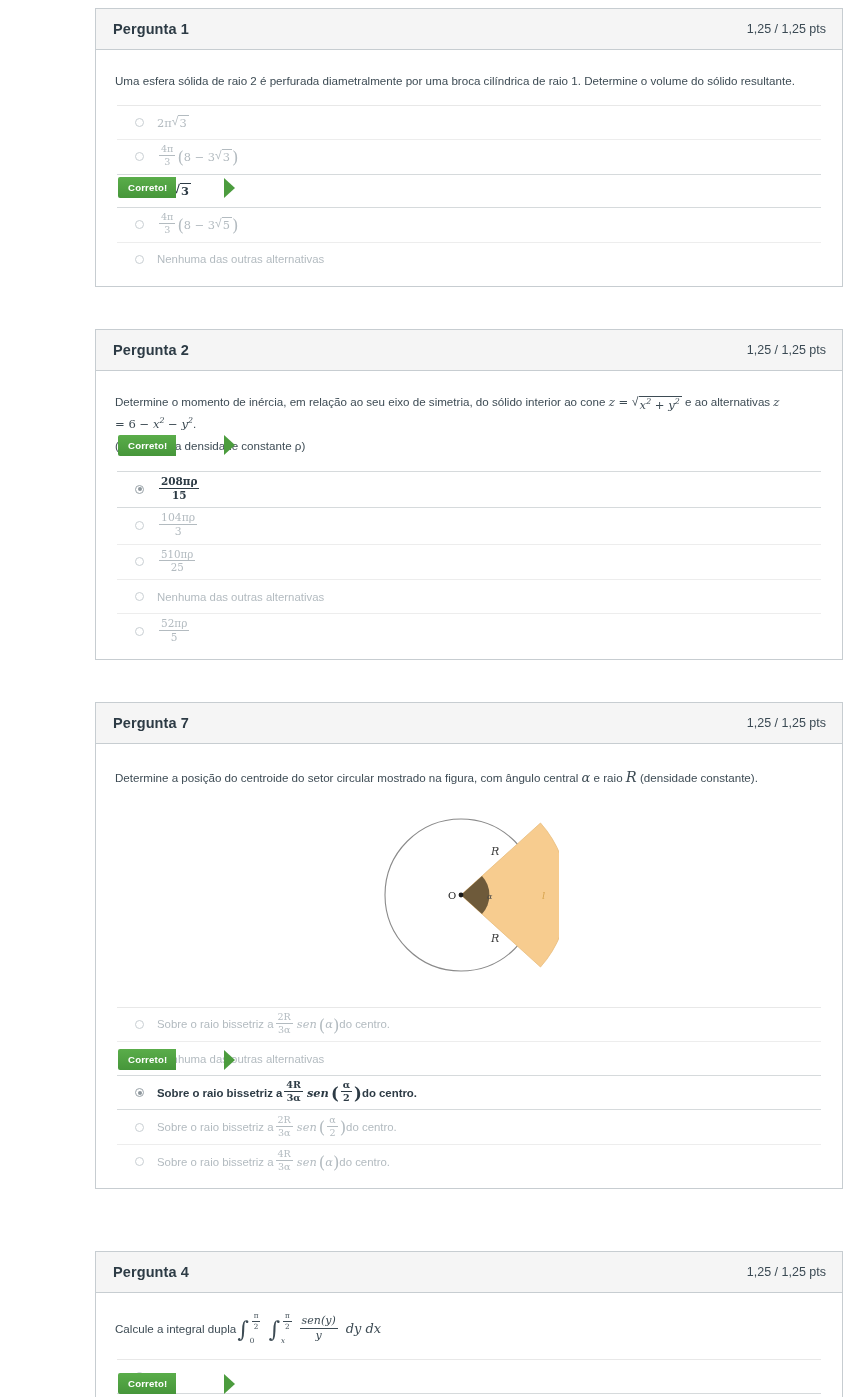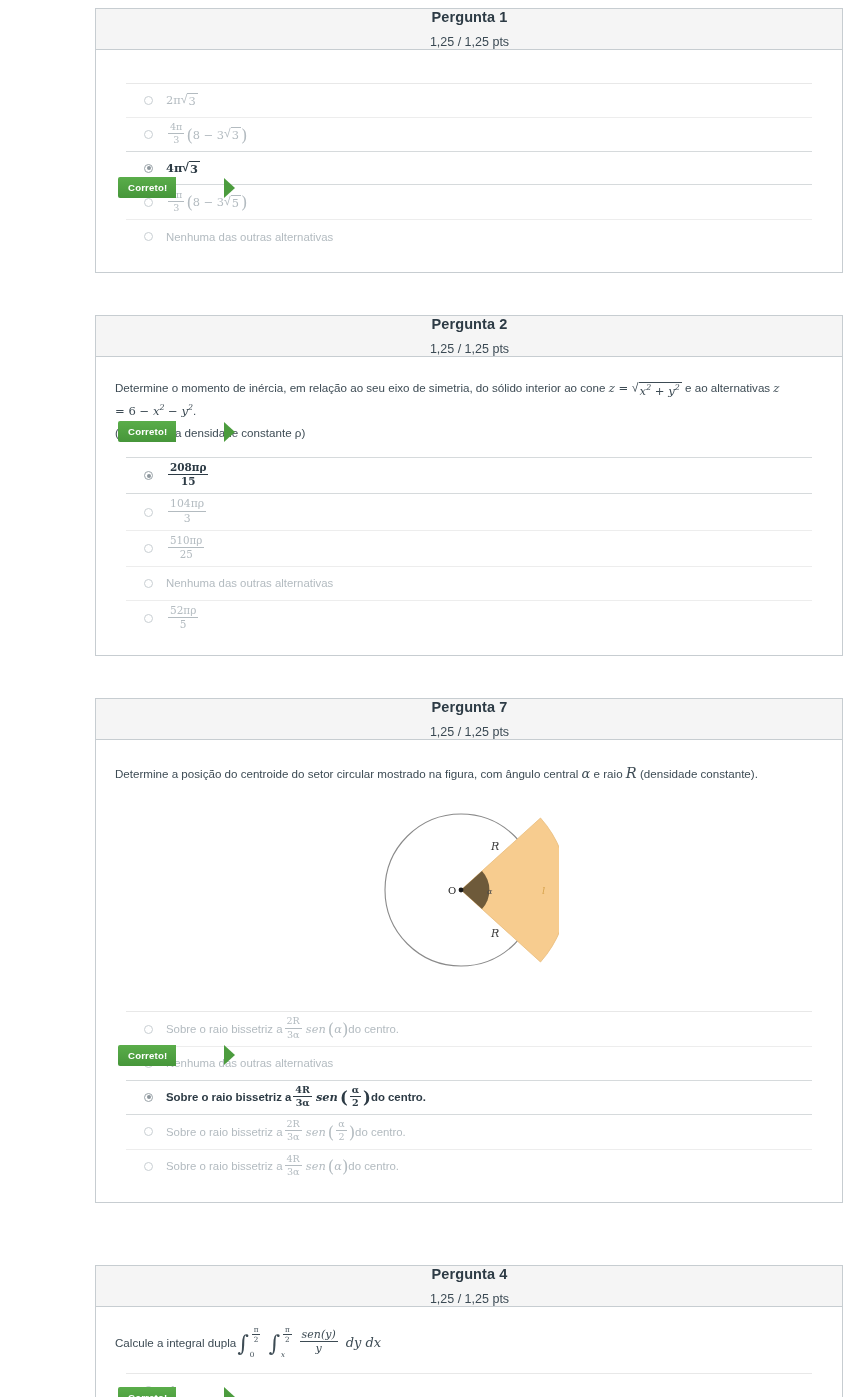--- a/index.html
+++ b/index.html
@@ -28,21 +28,20 @@
     background: #fff;
   }
   .qcard-head {
     background: #f5f5f5;
     border-bottom: 1px solid #c7cdd1;
     height: 41px;
     display: flex;
     align-items: center;
     justify-content: space-between;
     padding: 0 16px 0 17px;
-    flex-direction: column;
   }
   .qcard-title {
     font-size: 14.5px;
     font-weight: bold;
     color: #2d3b45;
     letter-spacing: .1px;
   }
   .qcard-pts {
     font-size: 12.5px;
     color: #3b4a54;
@@ -51,21 +50,21 @@
 
   .qtext {
     font-size: 11.6px;
     line-height: 1.85;
     color: #3d4b54;
     margin: 0 0 14px 0;
     padding: 0 2px;
   }
 
   
-  .answers { margin: 13px; padding: 0; }
+  .answers { margin: 4px; padding: 0; }
   .answer {
     display: flex;
     align-items: center;
     min-height: 34px;
     padding: 5px 0 5px 18px;
     border-top: 1px solid #ededed;
     font-size: 11.4px;
     color: #b3bbc0;
   }
   .answer:first-child { border-top: 1px solid #e8e8e8; }
@@ -174,20 +173,21 @@
 <body>
 
 <div class="quiz">
 
   <div class="qcard">
     <div class="qcard-head">
       <span class="qcard-title">Pergunta 1</span>
       <span class="qcard-pts">1,25 / 1,25 pts</span>
     </div>
     <div class="qcard-body">
+      <p class="qtext">Uma esfera sólida de raio 2 é perfurada diametralmente por uma broca cilíndrica de raio 1. Determine o volume do sólido resultante.</p>
       <div class="answers">
 
         <div class="answer">
           <span class="radio"></span>
           <span class="ans-body">
             <span class="m">2π</span>
               <span class="sqrt">
                 <span class="rad">√</span>
                 <span class="rnd m">3</span>
               </span>

